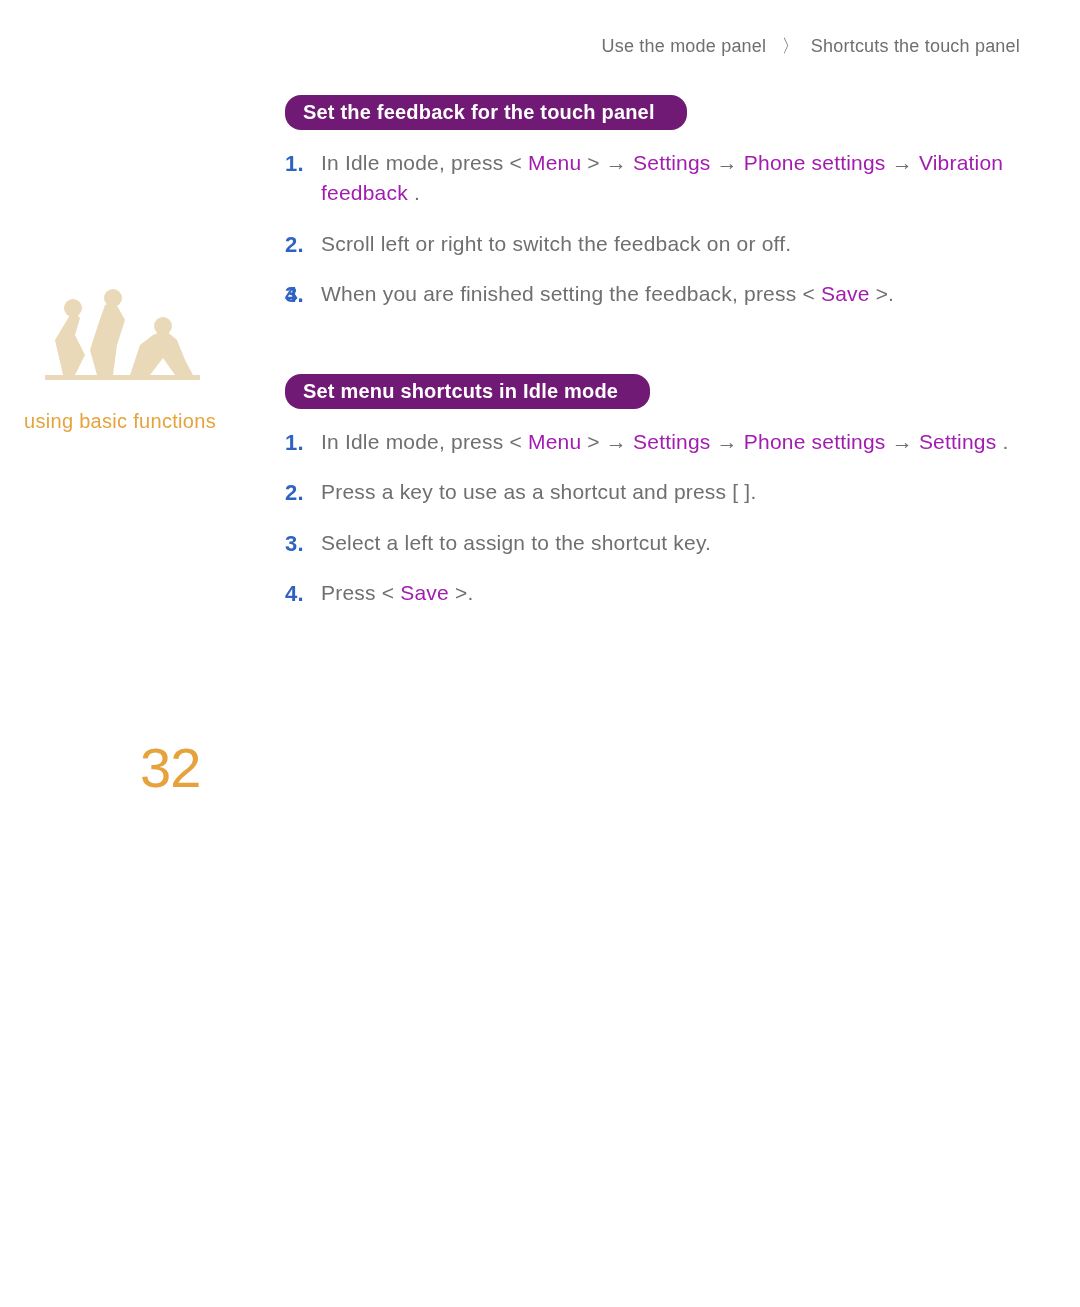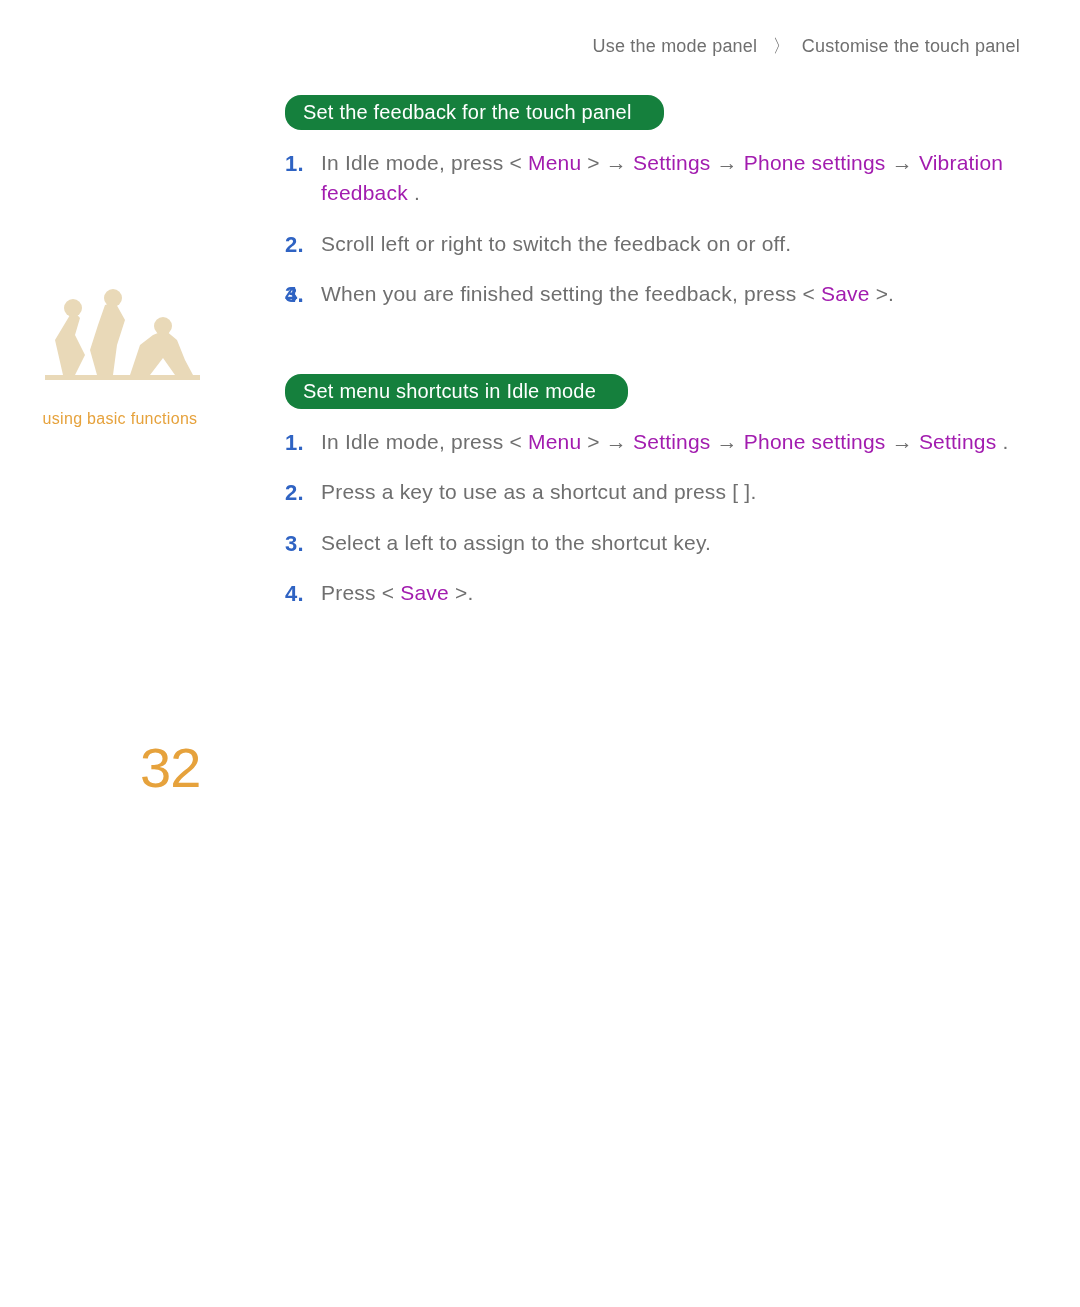--- a/index.html
+++ b/index.html
@@ -42,48 +42,49 @@
     height: 120px;
     margin: 0 auto;
     position: relative;
   }
   .silhouette svg {
     width: 100%;
     height: 100%;
   }
   .side-caption {
     margin-top: 10px;
-    font-size: 16px;
+    font-size: 20px;
     color: #e6a23c;
     letter-spacing: 0.3px;
   }
   .page-number {
     position: absolute;
     left: 120px;
     top: 455px;
     font-size: 56px;
     color: #e6a23c;
     font-weight: 400;
     letter-spacing: -1px;
   }
   .content {
     position: absolute;
     left: 285px;
     top: 95px;
     width: 740px;
   }
   .pill {
     display: inline-block;
-    background: #15803d;
+    background: #701a75;
     color: #ffffff;
     font-size: 20px;
     padding: 6px 32px 6px 18px;
     border-radius: 16px;
     margin-bottom: 18px;
     letter-spacing: 0.2px;
+    font-weight: bold;
   }
   ol.steps {
     list-style: none;
     padding: 0;
     margin: 0 0 40px 0;
   }
   ol.steps li {
     position: relative;
     padding-left: 36px;
     font-size: 21px;
@@ -108,21 +109,21 @@
   }
 </style>
 </head>
 <body>
 
 <div class="page">
 
   <div class="breadcrumb">
     <span>Use the mode panel</span>
     <span class="sep">〉</span>
-    <span>Customise the touch panel</span>
+    <span>Shortcuts the touch panel</span>
   </div>
 
   <div class="sidebar">
     <div class="silhouette">
       <svg viewBox="0 0 170 120">
         <g fill="#e9d9b8">
           <path d="M28 95 L20 60 L32 40 L38 30 L45 38 L40 55 L50 75 L40 95 Z"></path>
           <circle cx="38" cy="28" r="9"></circle>
           <path d="M70 25 L63 45 L55 70 L62 95 L78 95 L82 65 L90 40 L80 22 Z"></path>
           <circle cx="78" cy="18" r="9"></circle>

